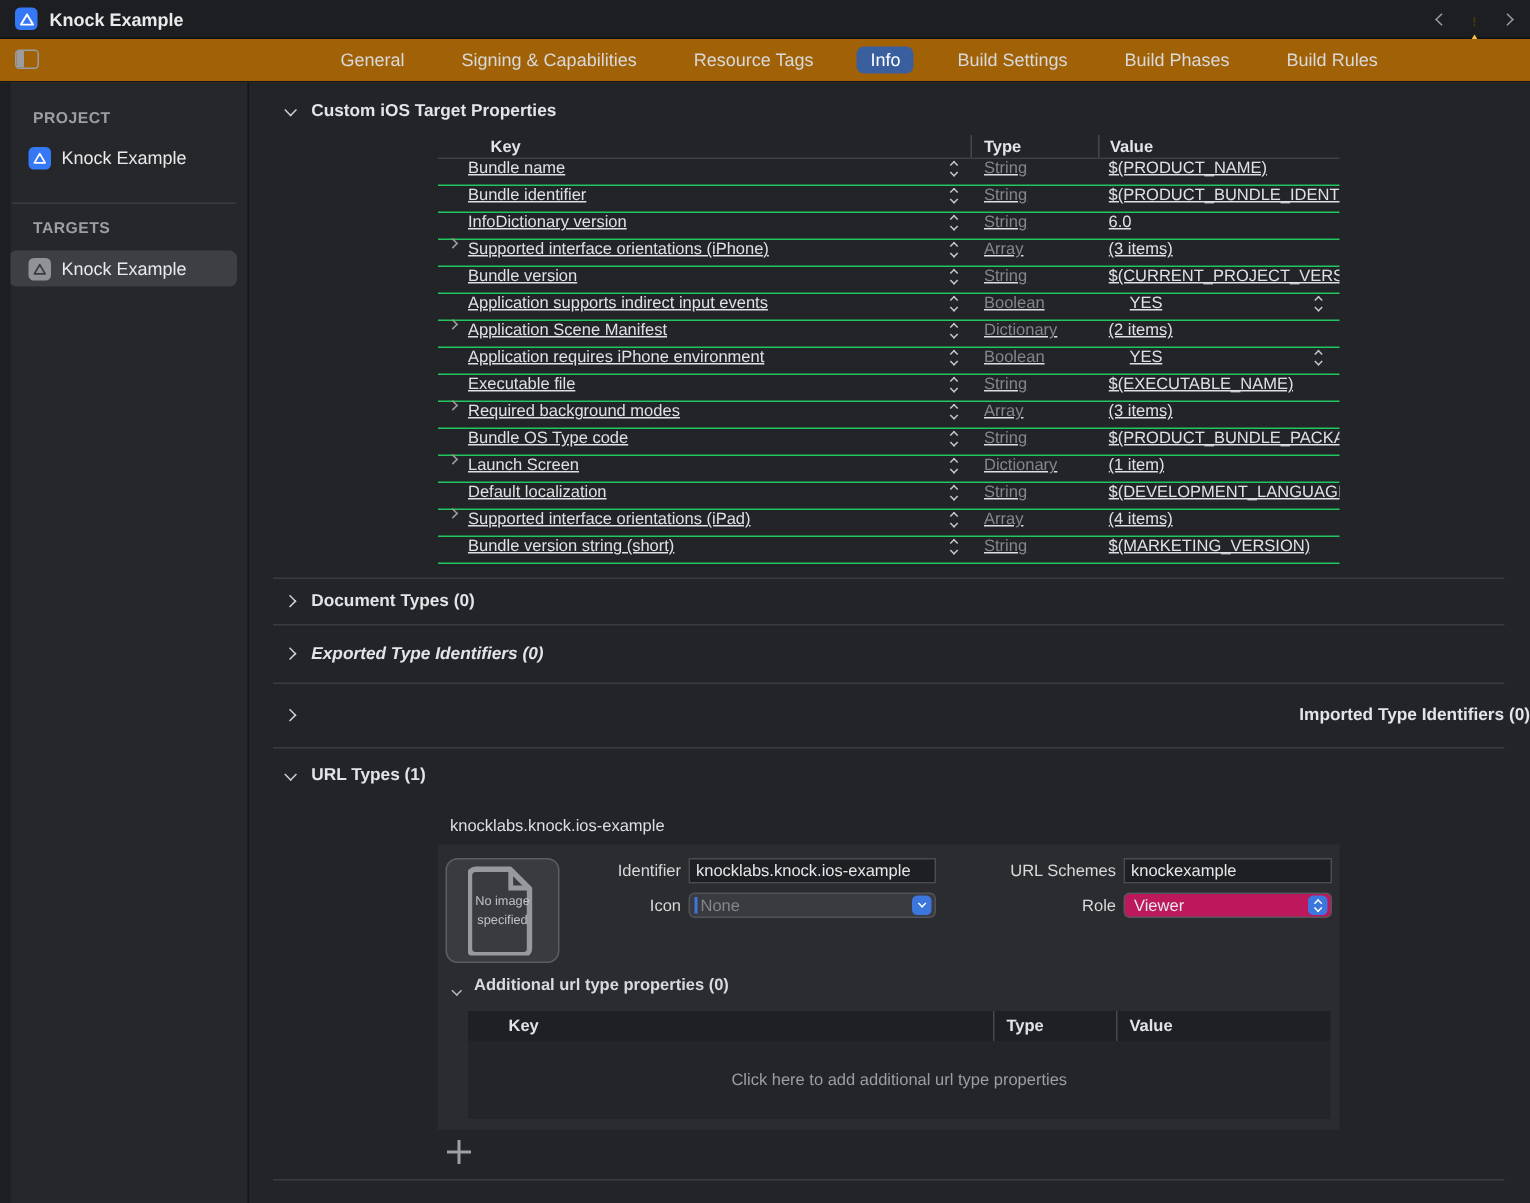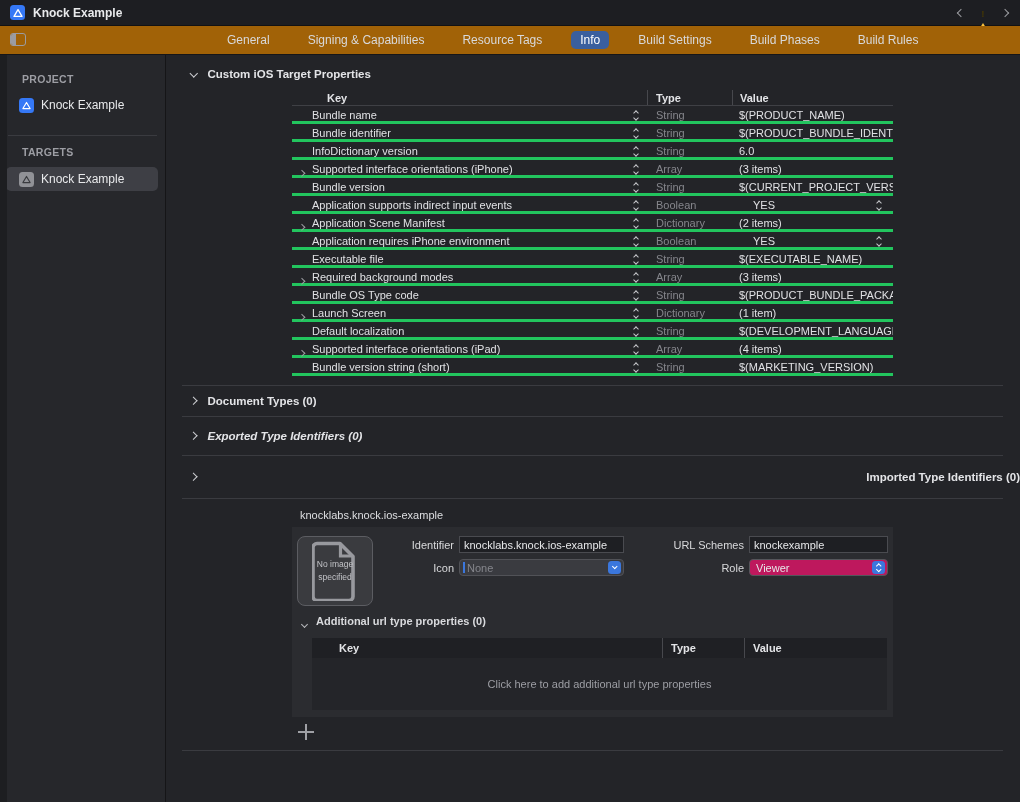--- a/index.html
+++ b/index.html
@@ -73,21 +73,21 @@
   .sec-head.first { margin-top:13px; }
   .wide-sep { height:1px; background:#3a3b40; margin:0 17px 0 16px; }
 
   
   .ptable { margin:10px 0 0 126px; width:601px; font-size:11px; }
   .ptable .hrow { display:flex; height:16px; align-items:center;
     border-bottom:1px solid #3f4045; font-weight:bold; color:#e3e4e7; }
   .ptable .hkey { width:355px; padding-left:35px; }
   .ptable .htype { width:85px; padding-left:8px; border-left:1px solid #47484d; align-self:stretch; display:flex; align-items:center; }
   .ptable .hval { flex:1; padding-left:7px; border-left:1px solid #47484d; align-self:stretch; display:flex; align-items:center; }
-  .prow { display:flex; height:18px; align-items:flex-end; border-bottom:3px solid #22c55e; }
+  .prow { display:flex; height:18px; align-items:flex-start; border-bottom:1px solid #22c55e;text-decoration:underline; }
   .prow .disc { width:20px; padding-left:8px; color:#9b9ca1; display:flex; }
   .prow .disc .chev { width:4.5px; height:4.5px; }
   .prow .keycell { width:335px; display:flex; align-items:center; }
   .prow .keytext { flex:1; color:#e0e1e4; white-space:nowrap; overflow:hidden; }
   .prow .keycell .stepper { margin-right:9px; }
   .prow .typecell { width:85px; padding-left:9px; color:#85868c; }
   .prow .valcell { flex:1; padding-left:7px; color:#e0e1e4; white-space:nowrap;
     overflow:hidden; display:flex; align-items:center; }
   .prow .valcell.bool { padding-left:21px; }
   .prow .valcell .stepper { margin-left:auto; margin-right:12px; }
@@ -460,20 +460,24 @@
       <div class="collapse-row" style="height:38px;font-style:italic;">
         <i class="chev right"></i>
         <span>Exported Type Identifiers (0)</span>
       </div>
       <div class="wide-sep"></div>
       <div class="collapse-row" style="height:42px;justify-content:space-between;">
         <i class="chev right"></i>
         <span>Imported Type Identifiers (0)</span>
       </div>
       <div class="wide-sep"></div>
+      <div class="collapse-row" style="height:36px;">
+        <i class="chev down"></i>
+        <span>URL Types (1)</span>
+      </div>
 
       <div class="urlname">knocklabs.knock.ios-example</div>
 
       <div class="urlpanel">
         <div class="imagewell">
           <div class="docwrap">
             <svg width="46" height="60" viewBox="0 0 46 60">
               <path d="M5 2.5 h23 l13 13 v40 a4 4 0 0 1 -4 4 h-32 a4 4 0 0 1 -4 -4 v-49 a4 4 0 0 1 4 -4 z" fill="none" stroke="#98999e" stroke-width="3.6" stroke-linejoin="round"></path>
               <path d="M28.5 3 v12 h12" fill="none" stroke="#98999e" stroke-width="3.2"></path>
             </svg>

